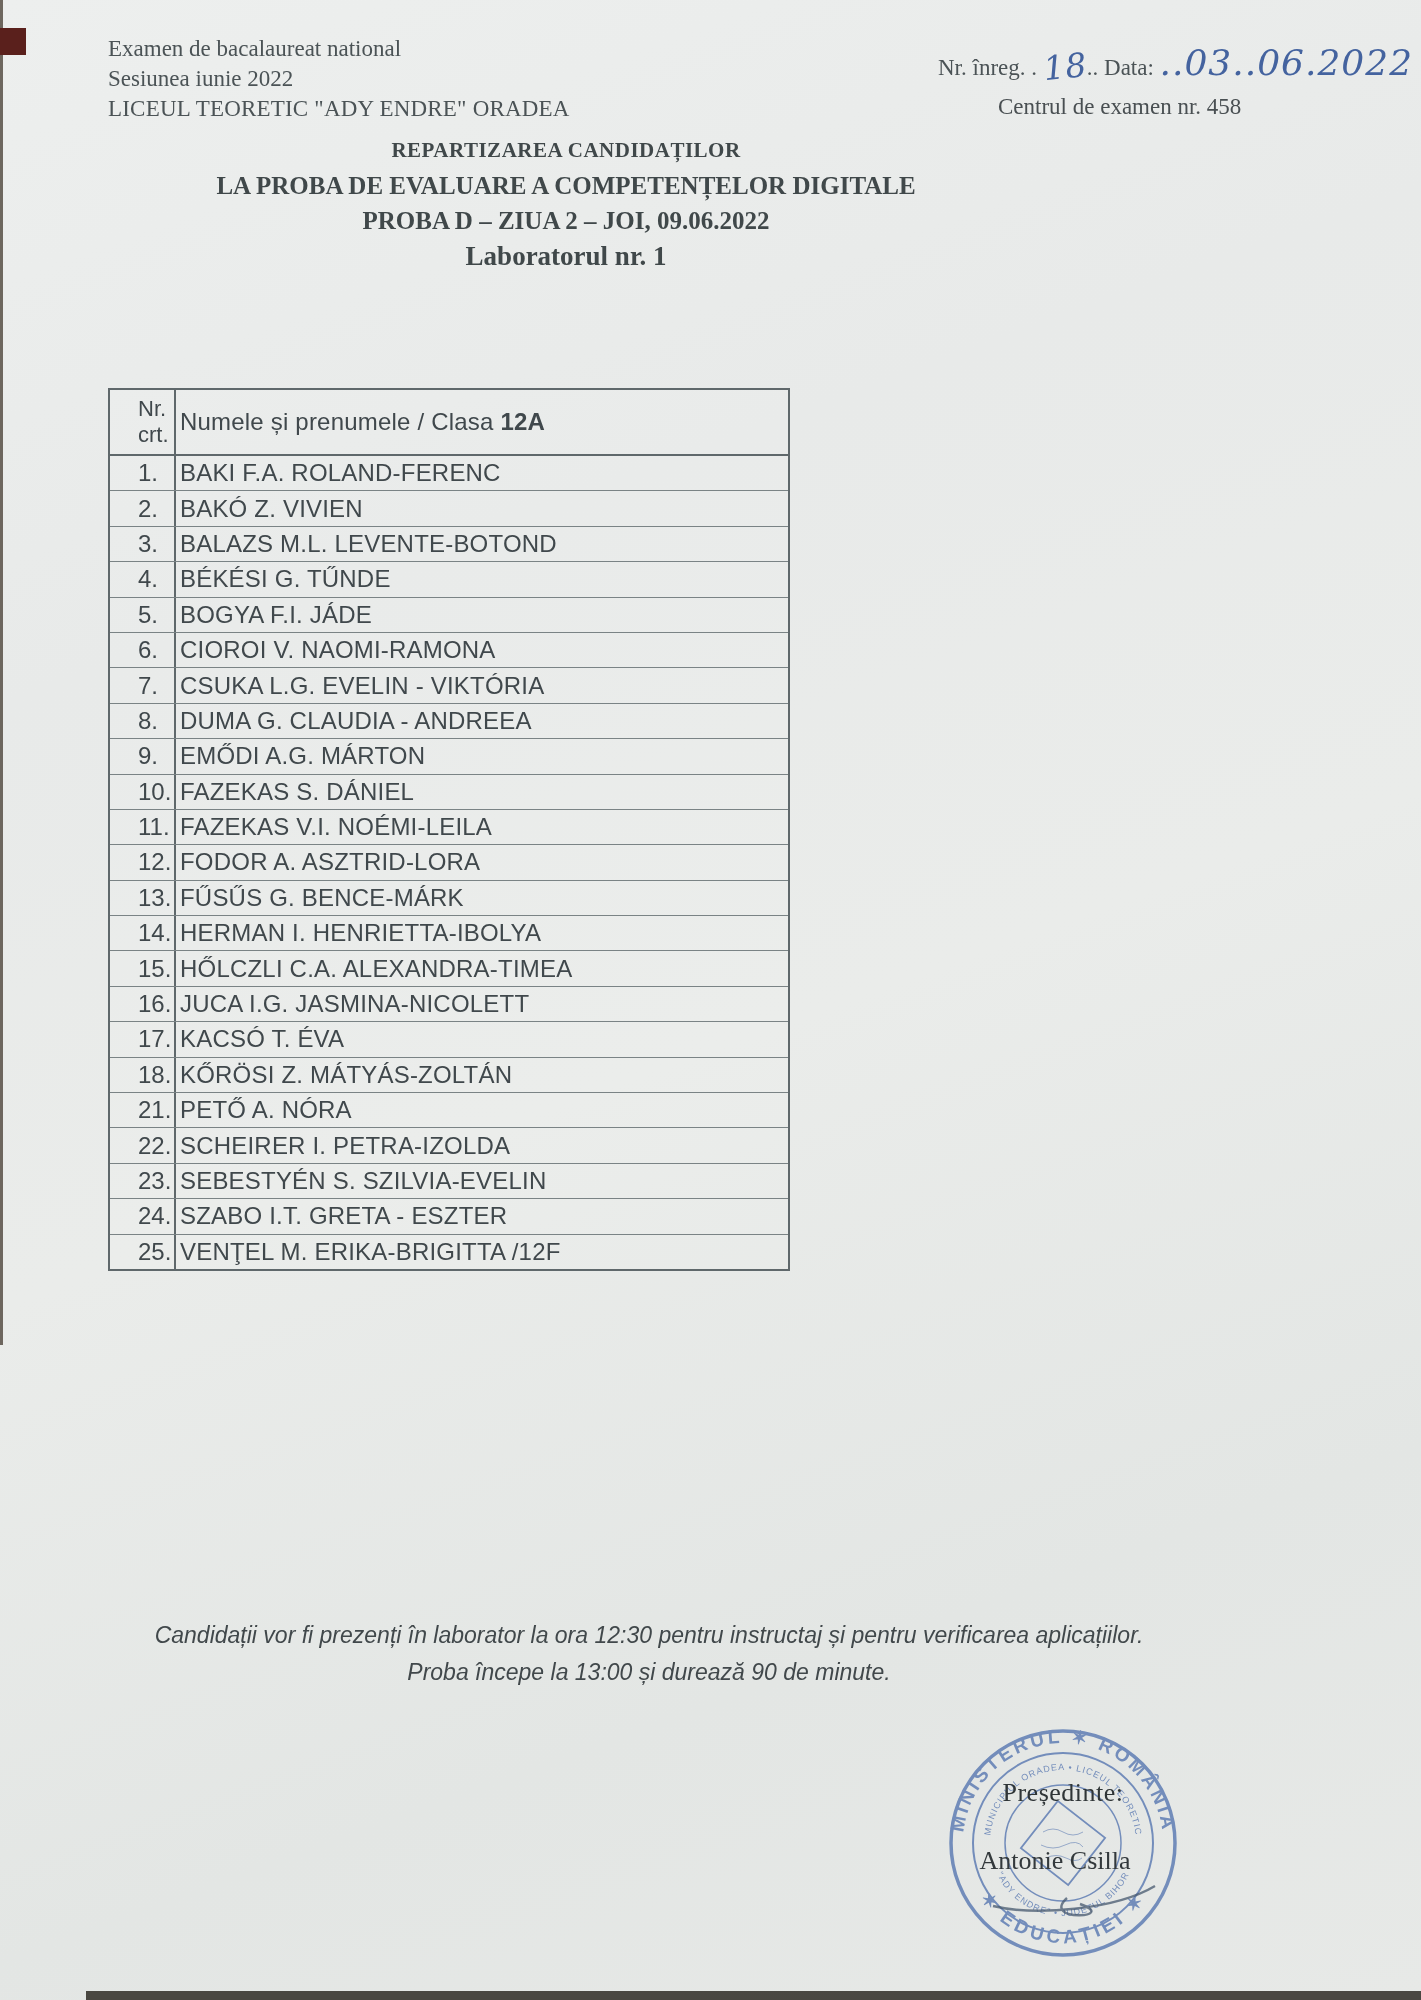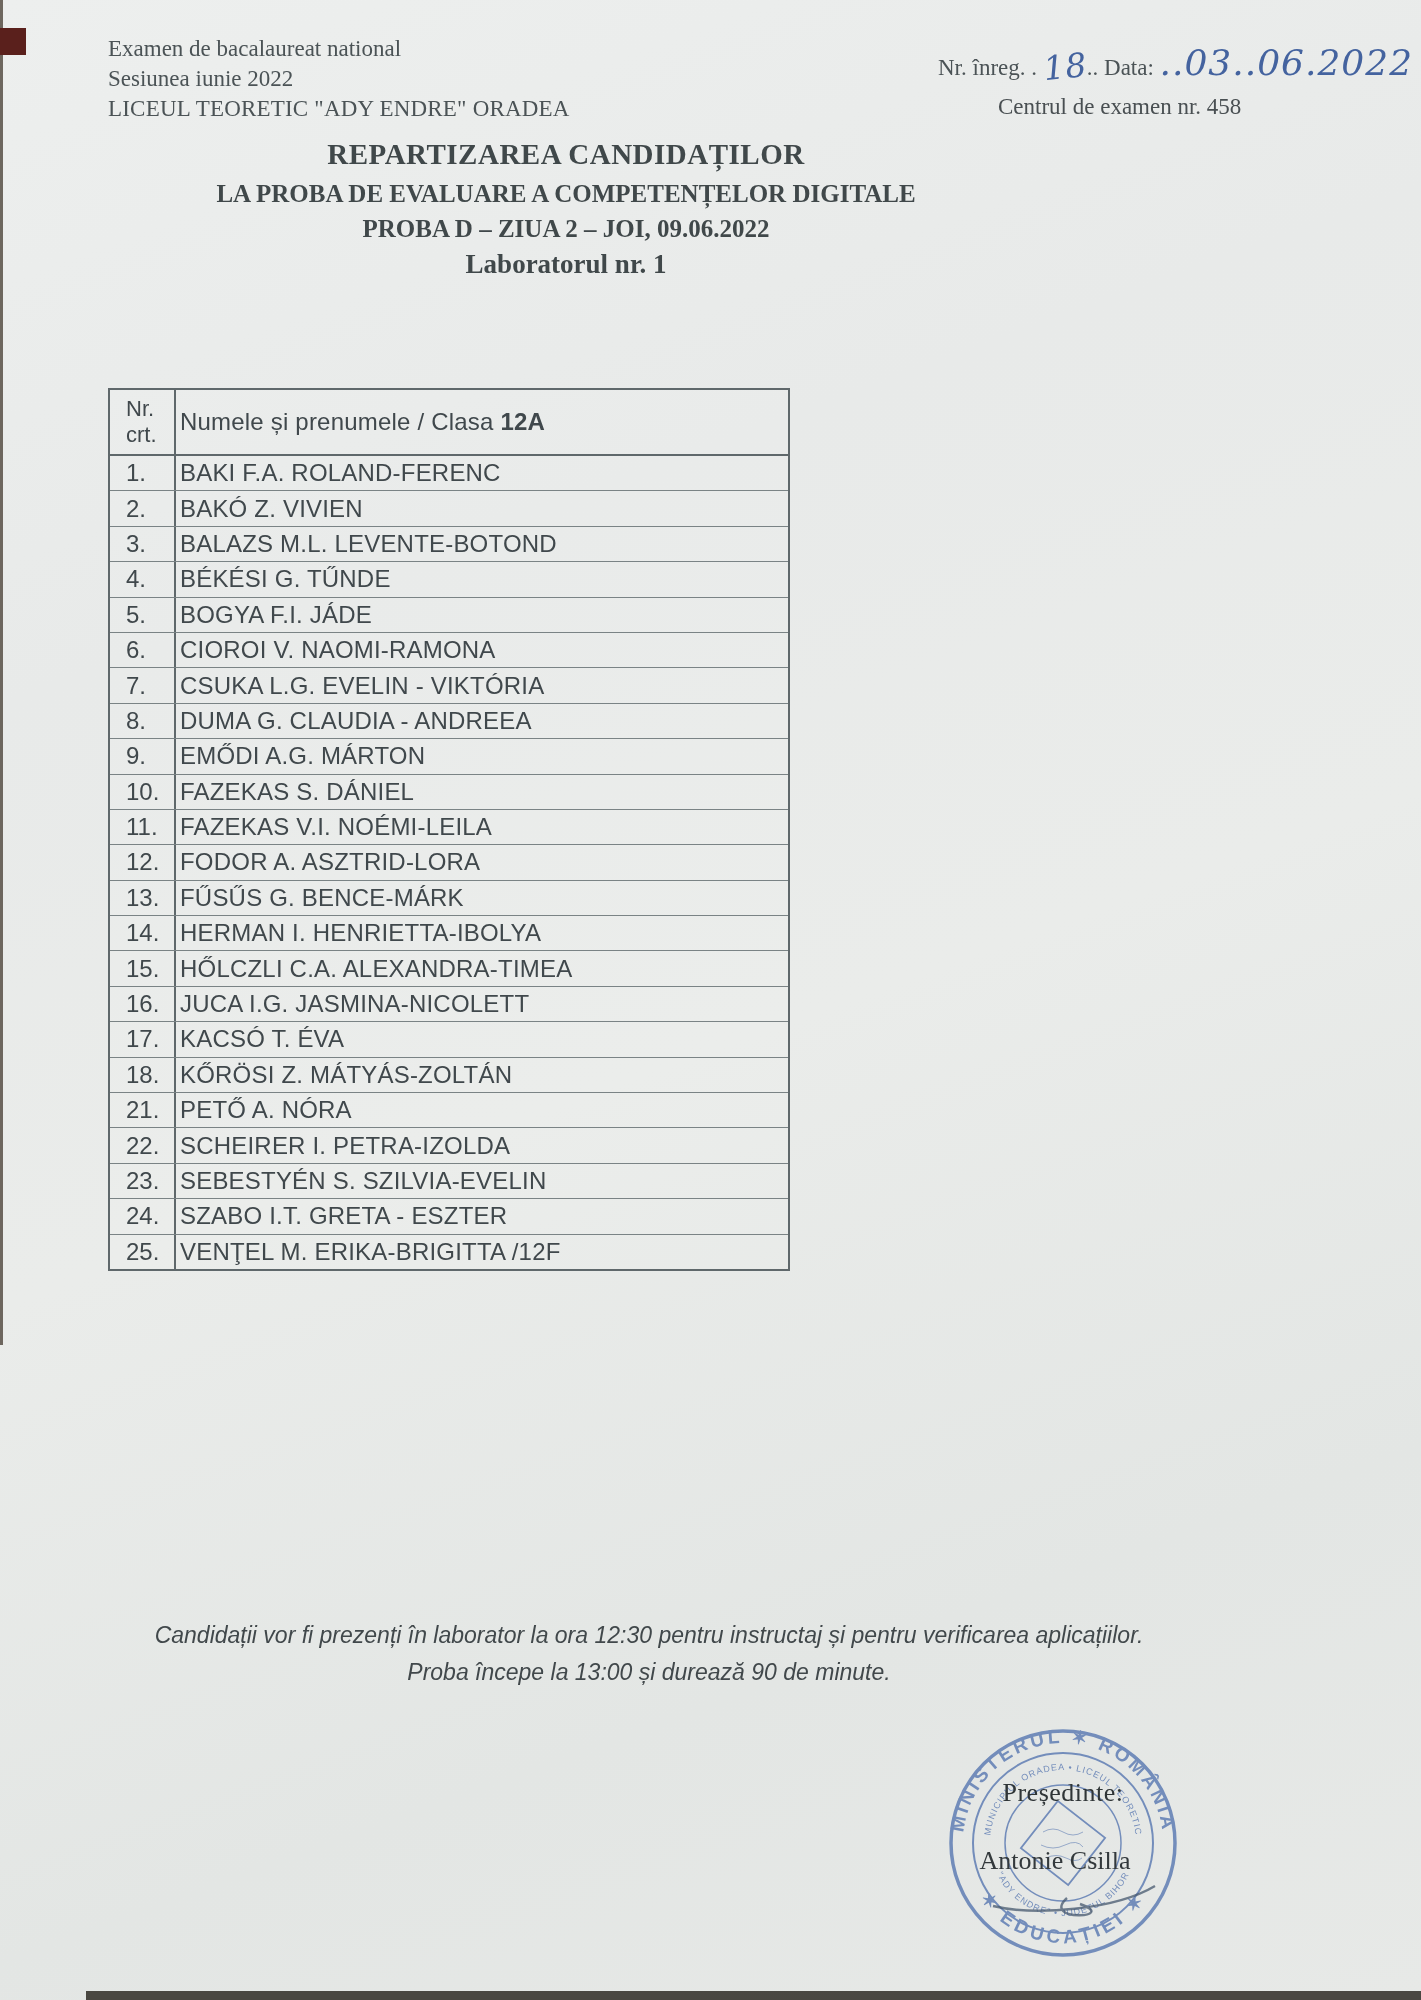--- a/index.html
+++ b/index.html
@@ -18,37 +18,37 @@
 
   .hdr-left{position:absolute;left:108px;top:34px;font-size:23px;line-height:30px;color:#4b5356;}
   .hdr-left .caps{letter-spacing:.2px;}
   .hdr-right{position:absolute;left:938px;top:42px;font-size:23px;color:#4b5356;white-space:nowrap;}
   .hw{font-family:"DejaVu Serif", serif;font-style:italic;color:#44639f;}
   .hw-nr{display:inline-block;font-size:33px;transform:rotate(-6deg) translateY(3px);letter-spacing:1px;}
   .hw-date{font-size:36px;letter-spacing:1px;}
   .hdr-center{position:absolute;left:998px;top:94px;font-size:23px;color:#494f52;}
 
   .title{position:absolute;left:100px;top:138px;width:932px;text-align:center;color:#40484a;}
-  .title .t1{font-size:29px;font-weight:700;letter-spacing:.5px;}
+  .title .t1{font-size:21px;font-weight:700;letter-spacing:.5px;}
   .title .t2{font-size:25px;font-weight:700;margin-top:9px;}
   .title .t3{font-size:25px;font-weight:700;margin-top:7px;}
   .title .t4{font-size:27px;font-weight:700;margin-top:6px;}
 
   .tbl{
     position:absolute;left:108px;top:388px;width:678px;
     border:2px solid #5f686b;
     font-family:"Liberation Sans", sans-serif;
     color:#40484c;
     background:rgba(255,255,255,0.06);
   }
   .t-hrow{display:flex;height:64px;border-bottom:2px solid #5f686b;}
   .t-row{display:flex;height:34.4px;border-bottom:1px solid #78both;}
   .t-row{border-bottom:1px solid #7a8385;}
   .t-row:last-child{border-bottom:none;}
-  .c1{width:66px;border-right:2px solid #5f686b;display:flex;align-items:center;padding-left:16px;box-sizing:border-box;font-size:24px;}
+  .c1{width:66px;border-right:2px solid #5f686b;display:flex;align-items:center;padding-left:28px;box-sizing:border-box;font-size:24px;}
   .c2{flex:1;display:flex;align-items:center;padding-left:4px;font-size:24px;letter-spacing:.2px;}
   .t-hrow .c1{flex-direction:column;align-items:flex-start;justify-content:center;font-size:22px;line-height:26px;}
   .t-hrow .c2{font-size:24px;}
   .t-hrow b{font-weight:700;}
 
   .note{position:absolute;left:13px;top:1622px;width:1272px;text-align:center;
     font-family:"Liberation Sans", sans-serif;font-style:italic;font-size:23px;color:#41484b;}
   .note .n2{margin-top:10px;}
 
   .stamp-wrap{position:absolute;left:938px;top:1718px;width:250px;height:250px;}

